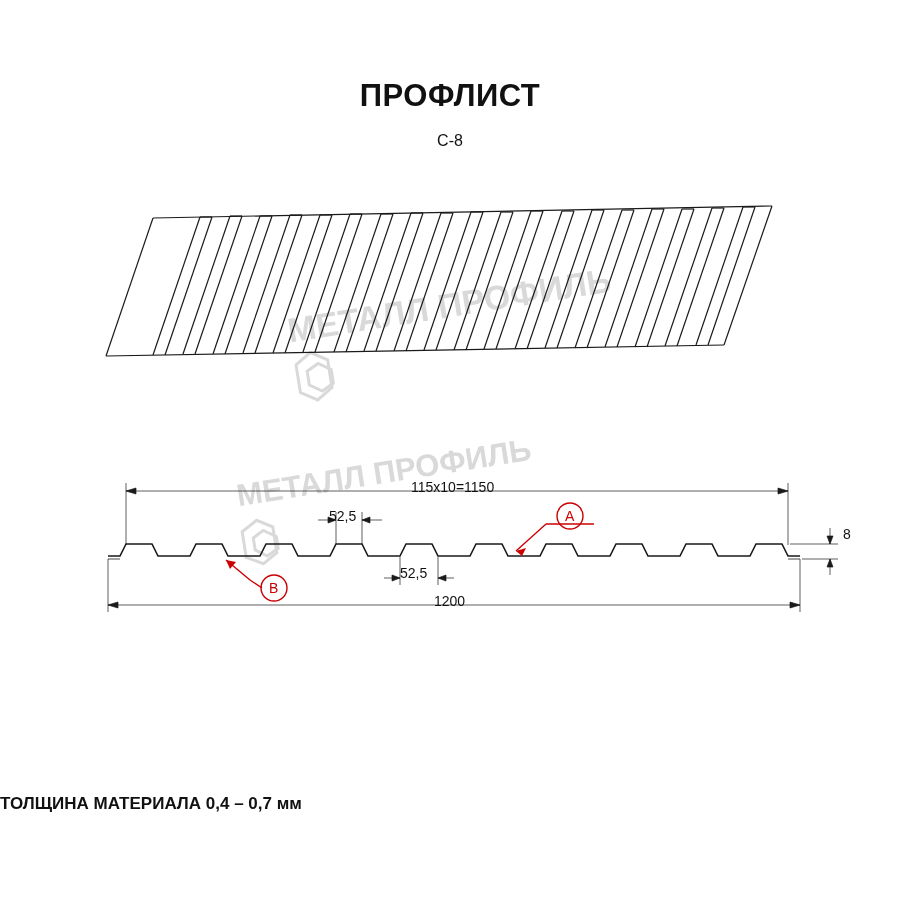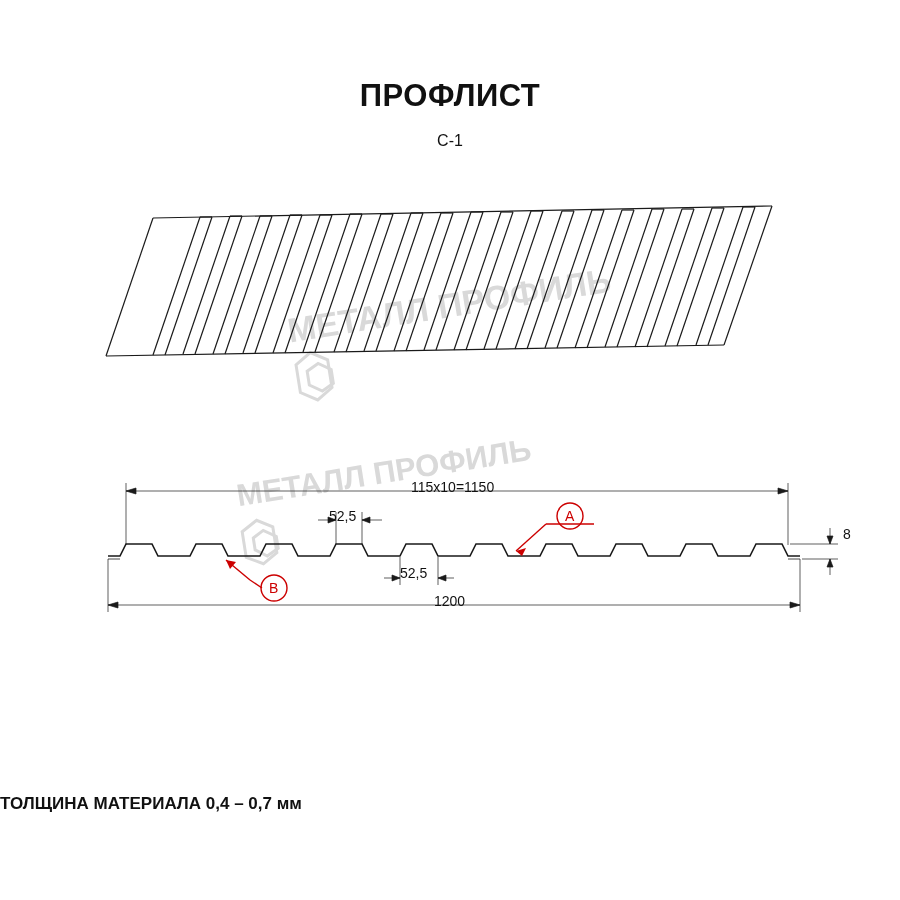--- a/index.html
+++ b/index.html
@@ -89,21 +89,21 @@
     color: #cc0000;
     font-weight: normal;
   }
 </style>
 </head>
 <body>
 
 <div id="page">
 
   <div class="title">ПРОФЛИСТ</div>
-  <div class="subtitle">C-1</div>
+  <div class="subtitle">C-8</div>
 
   <div class="wm wm1">МЕТАЛЛ ПРОФИЛЬ</div>
   <div class="wm wm2">МЕТАЛЛ ПРОФИЛЬ</div>
 
   <svg class="wm-logo" style="top:340px; left:288px;" width="80" height="70" viewBox="0 0 80 70">
     <g fill="none" stroke="#d9d9d9" stroke-width="3" transform="rotate(-9 40 35)">
       <path d="M10 20 L26 10 L42 20 L42 48 L26 58 L10 48 Z"></path>
       <path d="M20 28 L32 22 L44 30 L44 44 L32 50 L20 42 Z"></path>
     </g>
   </svg>

